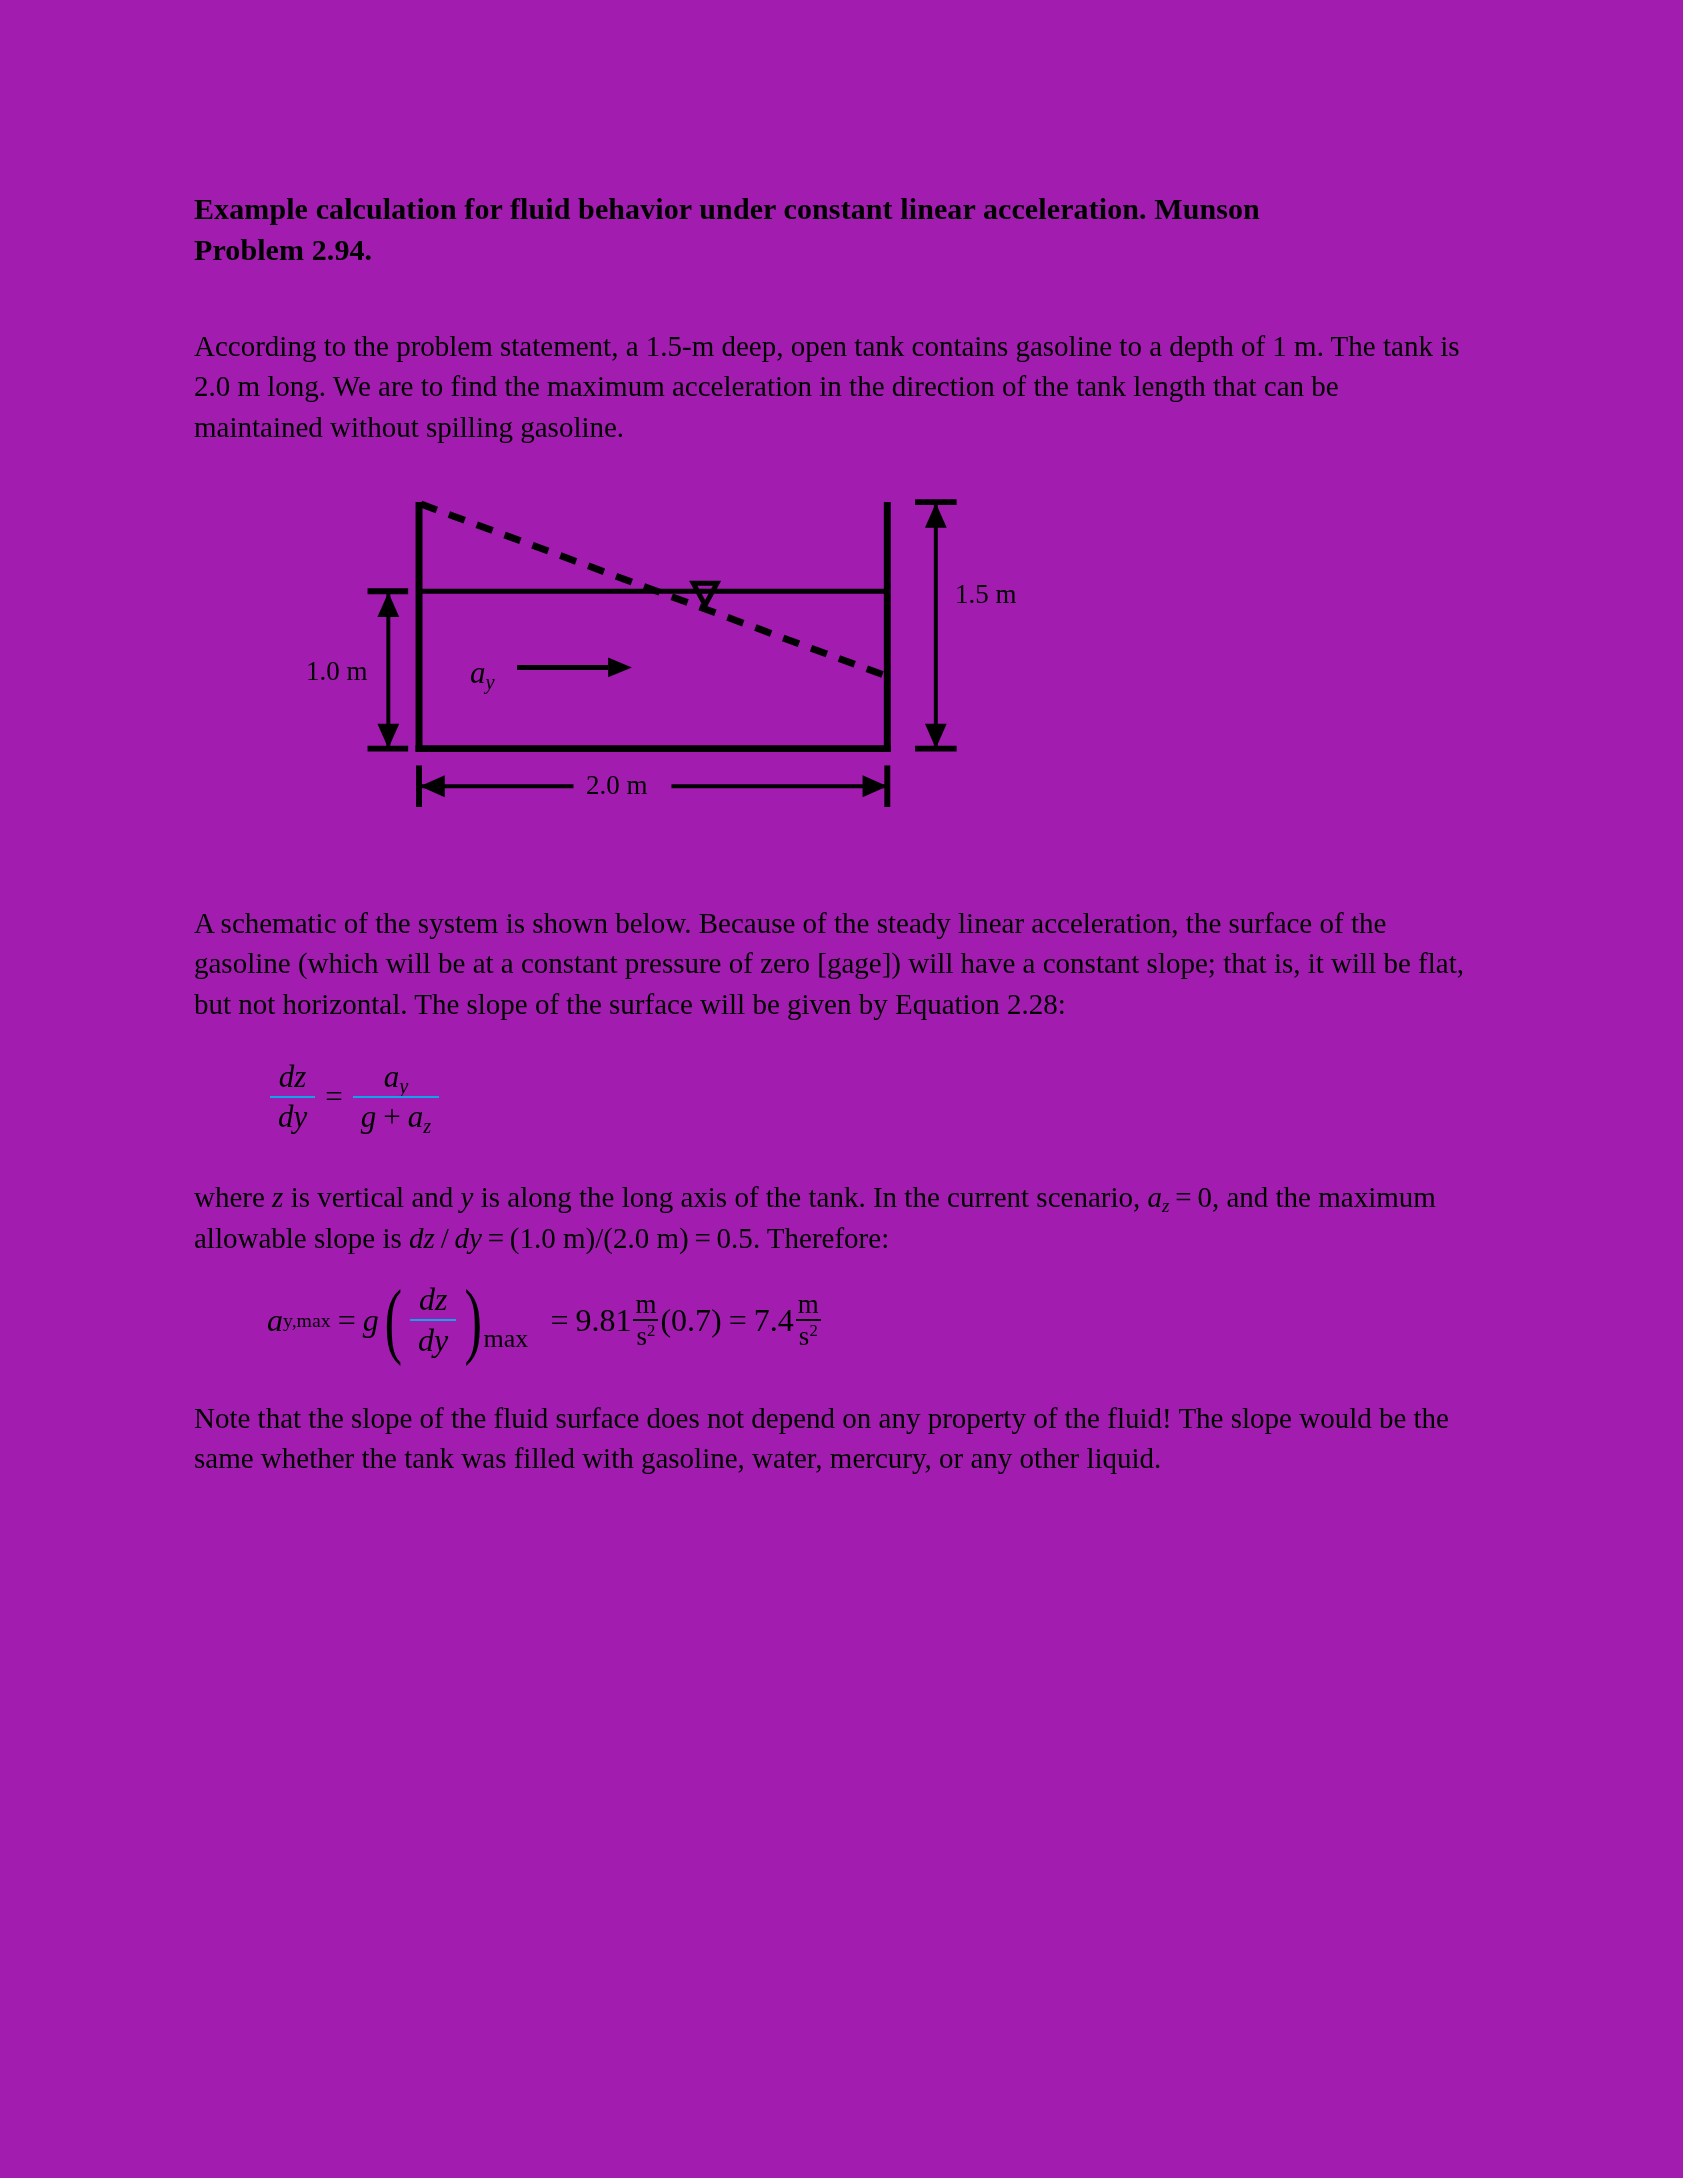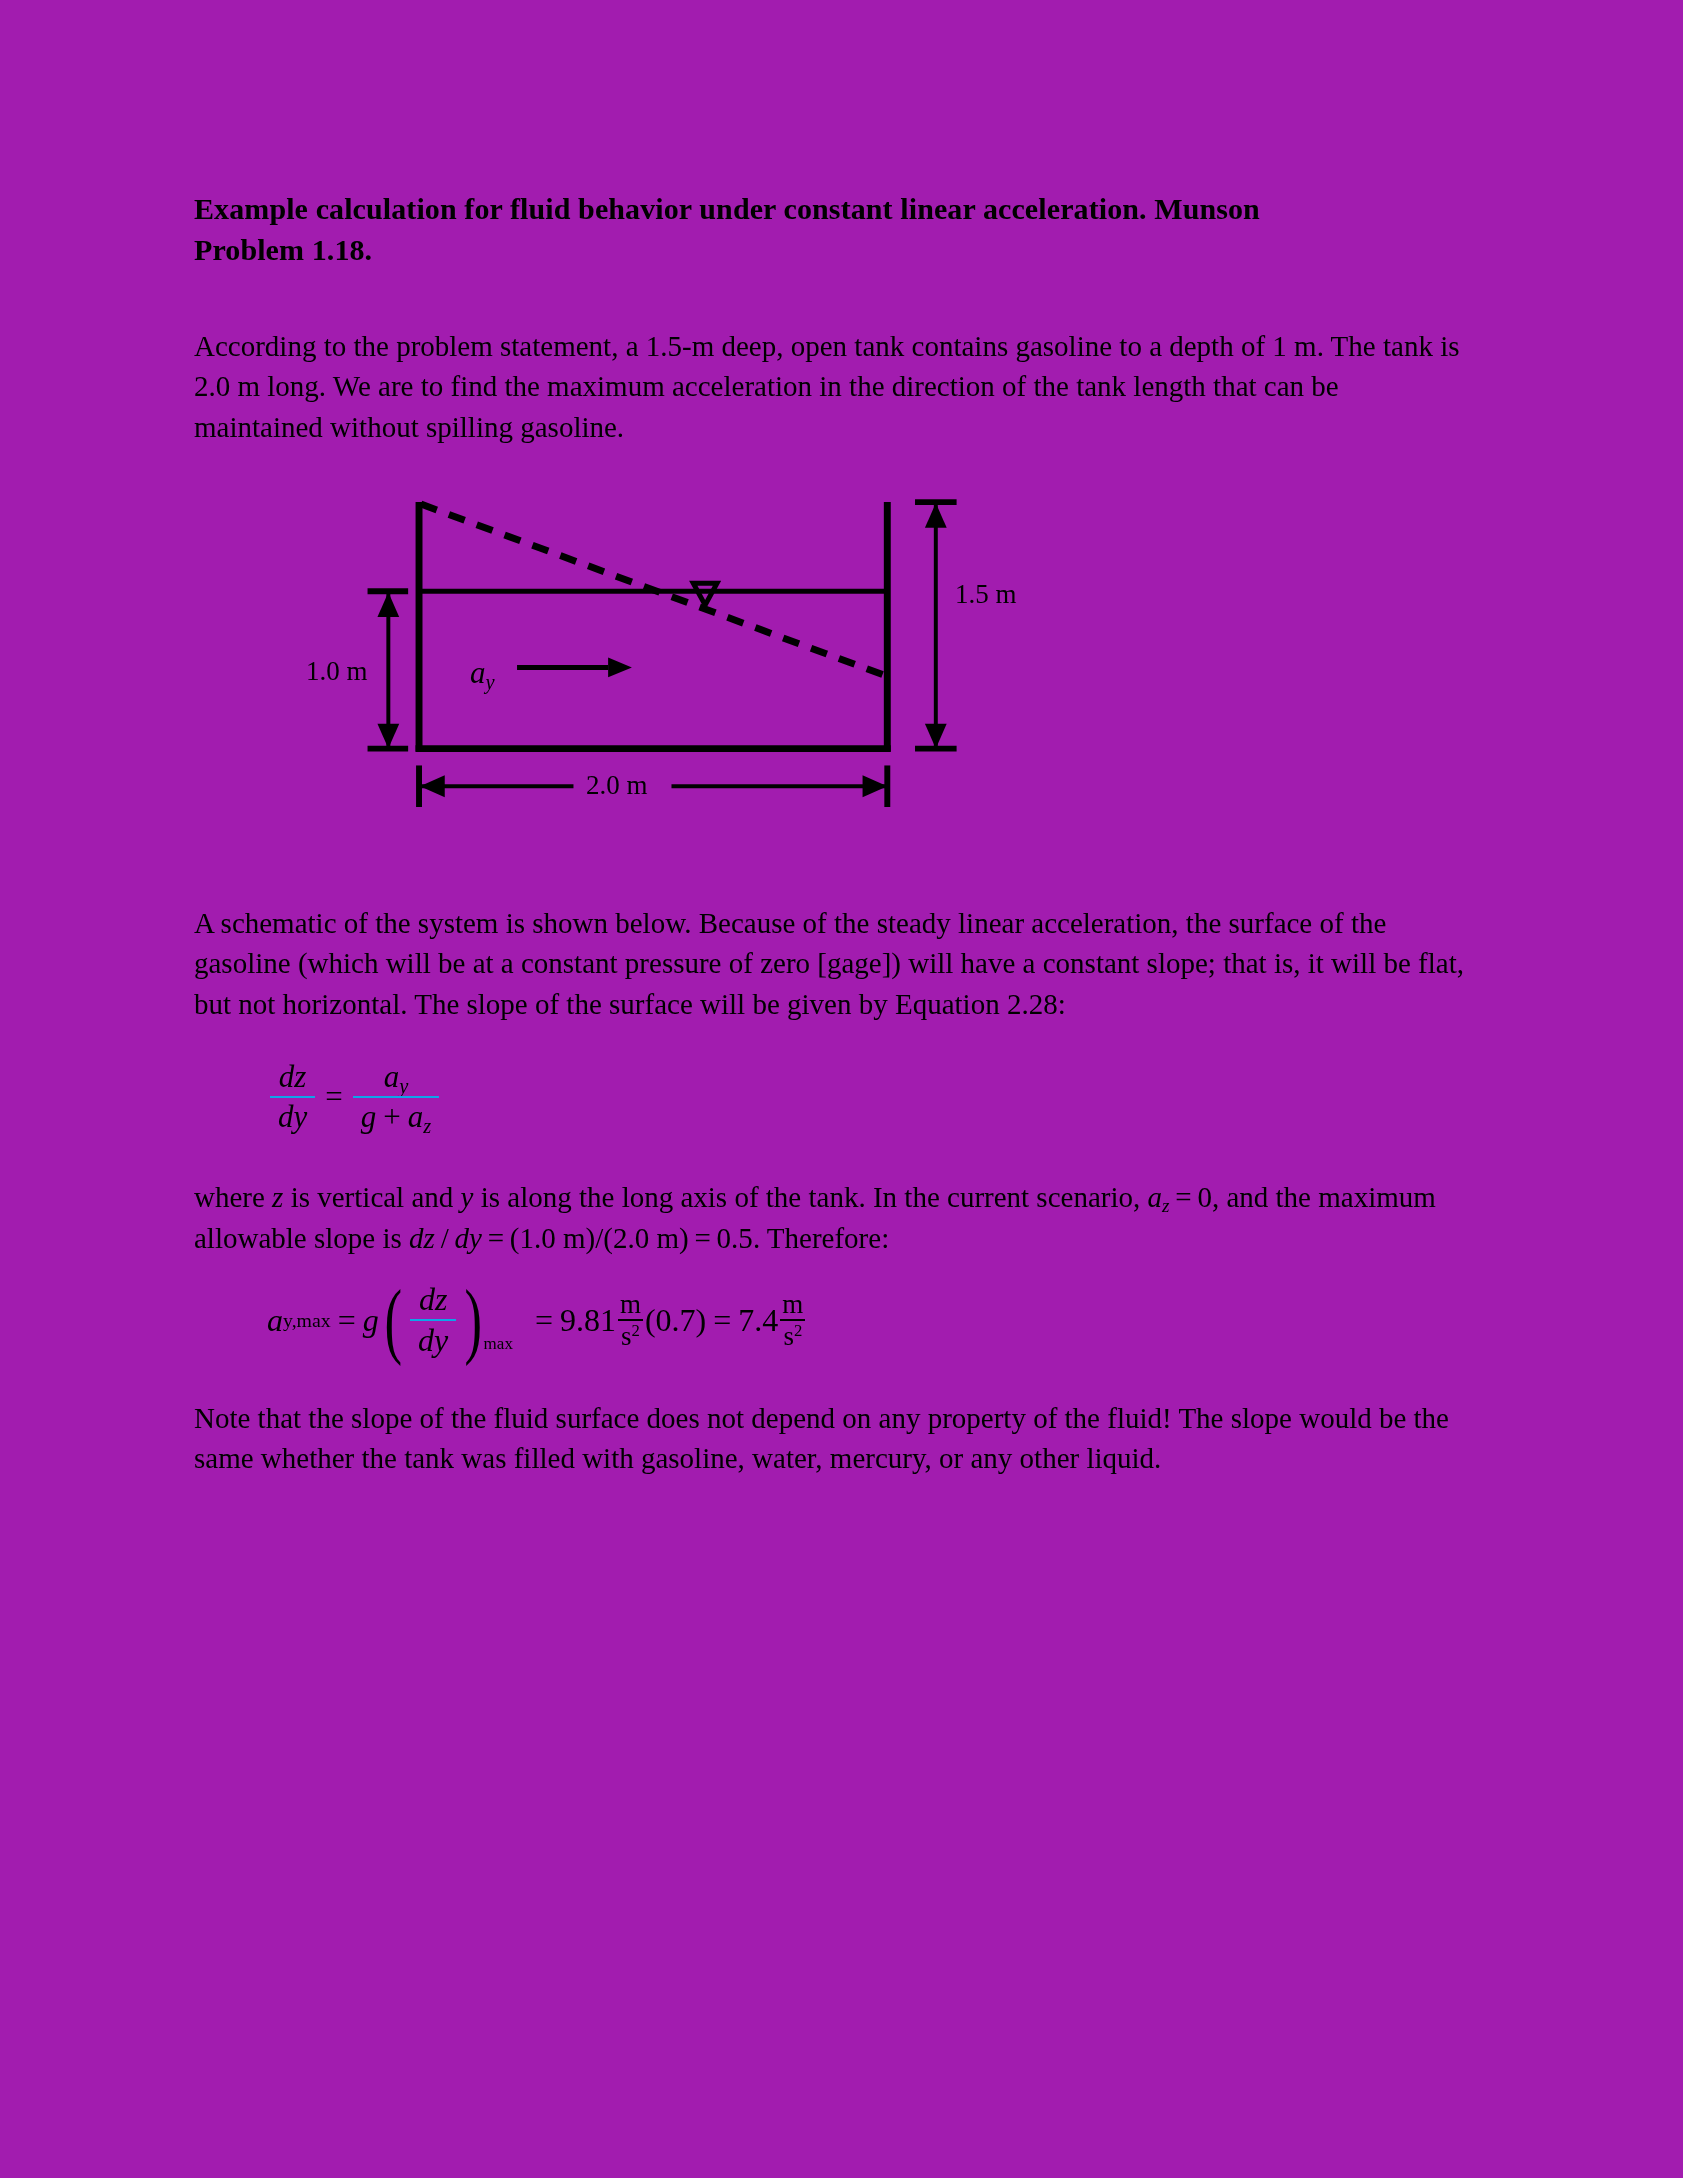--- a/index.html
+++ b/index.html
@@ -110,21 +110,21 @@
     font-weight: 300;
     transform: scaleX(0.62);
     font-family: "Liberation Serif", "DejaVu Serif", serif;
   }
   .paren-wrap {
     display: inline-flex;
     align-items: center;
   }
   .sub-after-paren {
     display: inline-block;
-    font-size: 17px;
+    font-size: 26px;
     font-style: normal;
     align-self: flex-end;
     padding-bottom: 4px;
     margin-left: -4px;
   }
   .unit-frac {
     display: inline-flex;
     flex-direction: column;
     align-items: center;
     vertical-align: middle;
@@ -169,21 +169,21 @@
 </style>
 </head>
 <body>
 
 <div class="page">
   <div class="content">
 
     <div class="doc-title">
       <span>Example calculation for fluid behavior under constant linear acceleration. Munson</span>
       <br>
-      <span>Problem 1.18.</span>
+      <span>Problem 2.94.</span>
     </div>
 
     <div class="gap-after-title"></div>
 
     <p class="para">According to the problem statement, a 1.5-m deep, open tank contains gasoline to a depth of 1 m. The tank is 2.0 m long. We are to find the maximum acceleration in the direction of the tank length that can be maintained without spilling gasoline.</p>
 
     <div class="gap-after-intro"></div>
 
     <div class="figure-wrap">
       <div class="figure">

